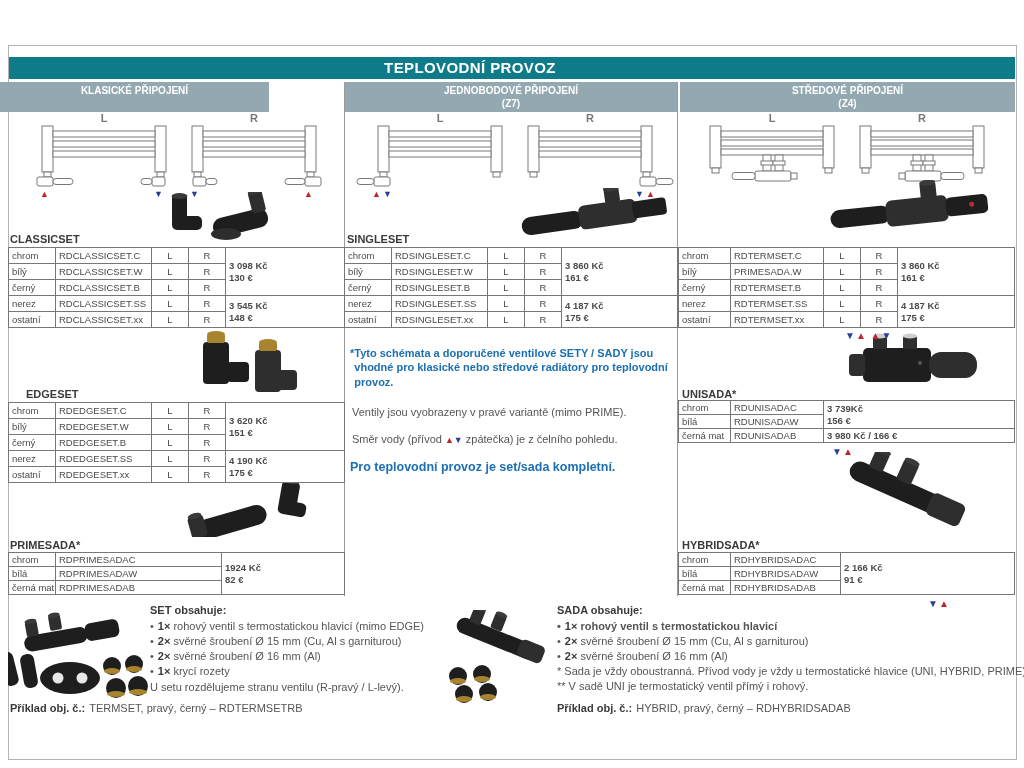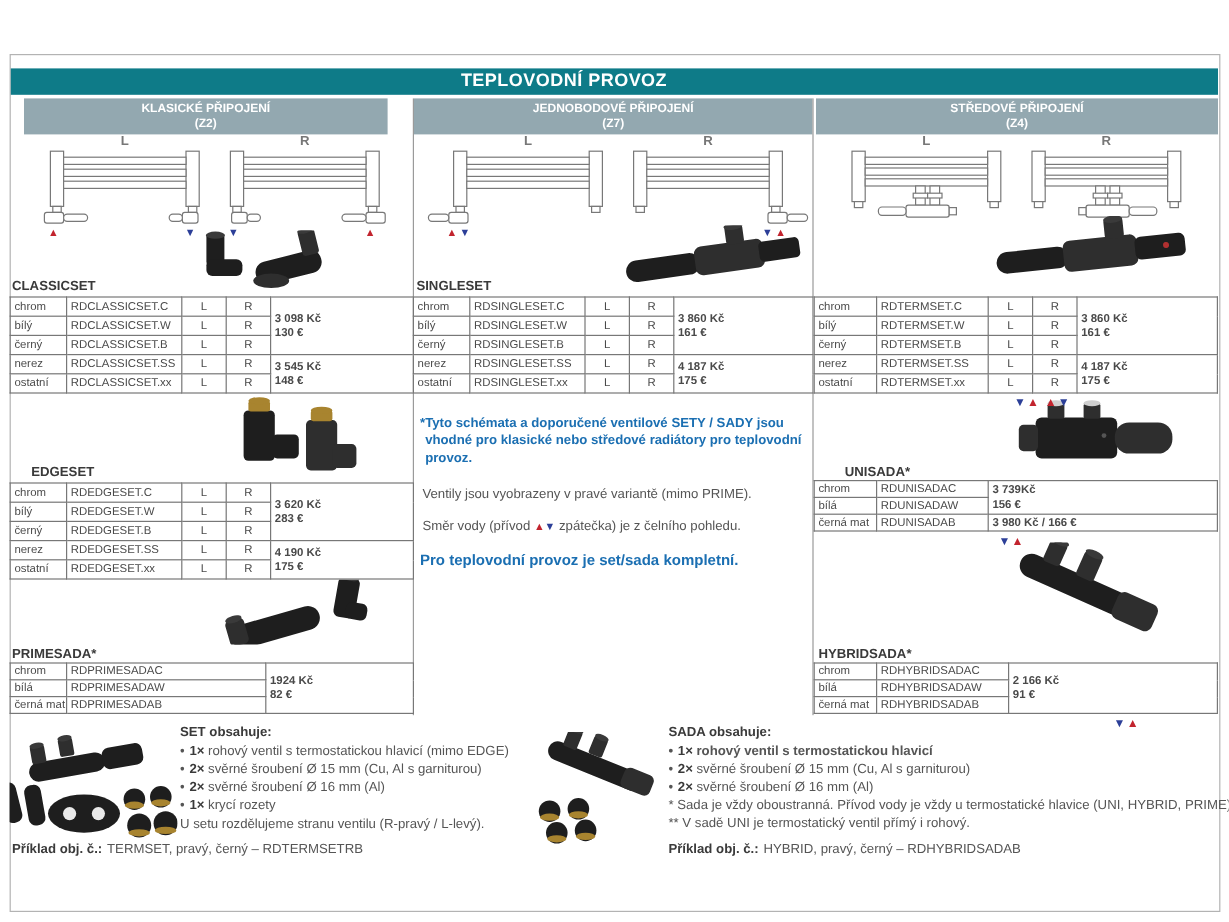--- a/index.html
+++ b/index.html
@@ -50,23 +50,22 @@
 <body>
 
 <div id="canvas">
 
   <div class="abs frame"></div>
 
   <div class="abs titlebar">
     <span>TEPLOVODNÍ PROVOZ</span>
   </div>
 
-  <div class="abs colhead" style="left:20px;width:303px;">
+  <div class="abs colhead" style="left:0;width:269px;">
     <div>KLASICKÉ PŘIPOJENÍ</div>
-    <div>(Z2)</div>
   </div>
   <div class="abs colhead" style="left:345px;width:332px;">
     <div>JEDNOBODOVÉ PŘIPOJENÍ</div>
     <div>(Z7)</div>
   </div>
   <div class="abs colhead" style="left:680px;width:335px;">
     <div>STŘEDOVÉ PŘIPOJENÍ</div>
     <div>(Z4)</div>
   </div>
 
@@ -391,21 +390,21 @@
         <col>
       </colgroup>
     <tbody>
         <tr>
           <td>chrom</td>
         <td>RDEDGESET.C</td>
         <td class="c">L</td>
         <td class="c">R</td>
         <td class="price" rowspan="3">
           <div>3 620 Kč</div>
-          <div>283 €</div>
+          <div>151 €</div>
           </td>
         </tr>
     <tr>
           <td>bílý</td>
         <td>RDEDGESET.W</td>
         <td class="c">L</td>
         <td class="c">R</td>
         </tr>
     <tr>
           <td>černý</td>
@@ -535,21 +534,21 @@
         <td>RDTERMSET.C</td>
         <td class="c">L</td>
         <td class="c">R</td>
         <td class="price" rowspan="3">
           <div>3 860 Kč</div>
           <div>161 €</div>
           </td>
         </tr>
     <tr>
           <td>bílý</td>
-        <td>RDTERMSET.W</td>
+        <td>PRIMESADA.W</td>
         <td class="c">L</td>
         <td class="c">R</td>
         </tr>
     <tr>
           <td>černý</td>
         <td>RDTERMSET.B</td>
         <td class="c">L</td>
         <td class="c">R</td>
         </tr>
     <tr>
@@ -568,21 +567,21 @@
         <td class="c">L</td>
         <td class="c">R</td>
         </tr>
   </tbody>
     </table>
 
   <div class="abs arrows" style="left:845px;top:330px;">
     <span class="blue">▼</span><span class="red">▲</span>&nbsp;<span class="red">▲</span><span class="blue">▼</span>
   </div>
 
-  <div class="abs setlabel" style="left:704px;top:388px;">UNISADA*</div>
+  <div class="abs setlabel" style="left:682px;top:388px;">UNISADA*</div>
   <table class="settable t3" style="left:678px;top:400px;width:337px;">
     <colgroup>
         <col style="width:52px">
         <col style="width:93px">
         <col>
       </colgroup>
     <tbody>
         <tr>
           <td>chrom</td>
         <td>RDUNISADAC</td>

